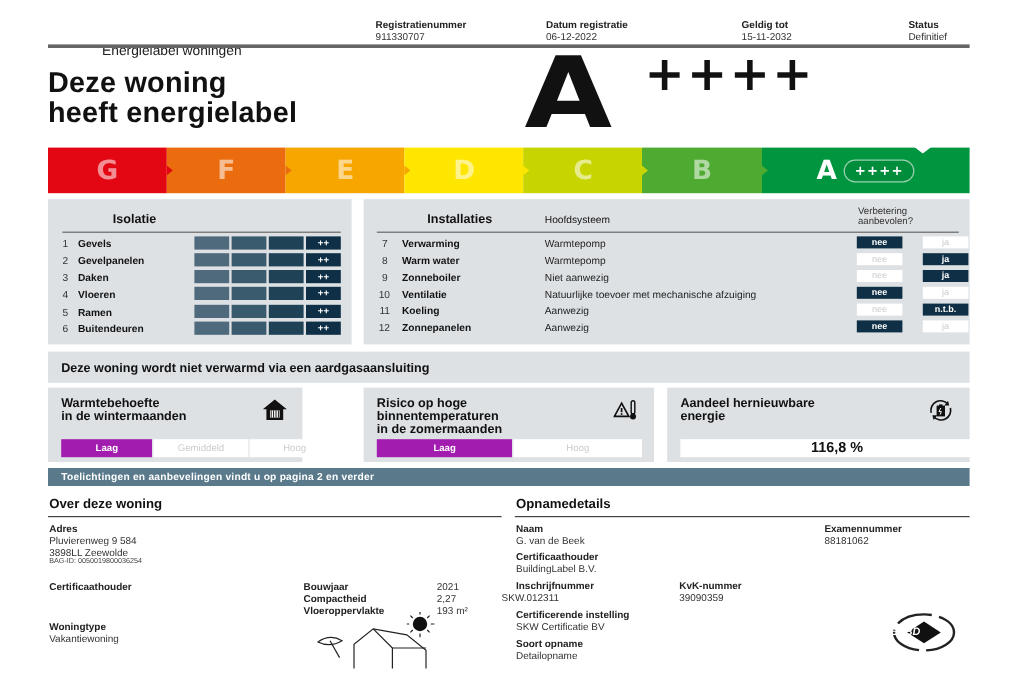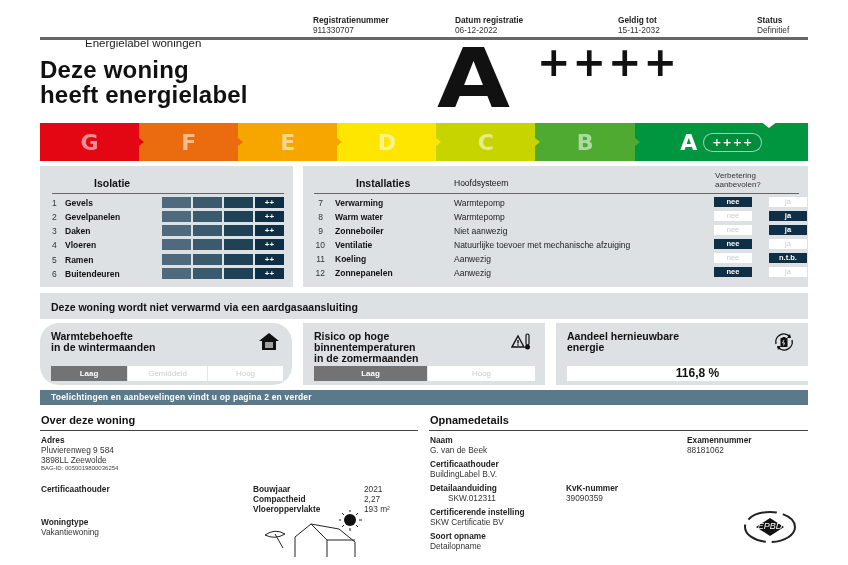--- a/index.html
+++ b/index.html
@@ -47,27 +47,27 @@
   .ins-name { position: absolute; font-weight: bold; font-size: 8.5px; }
   .ins-sys { position: absolute; font-size: 8.5px; color: #222; }
   .yn { position: absolute; display: flex; gap: 17px; }
   .yn div { width: 38px; height: 10px; font-size: 7.5px; text-align: center; line-height: 10px; }
   .yn .on { background: #0e2f45; color: #fff; font-weight: bold; }
   .yn .off { background: #fff; color: #ccc; }
 
   .gasbar { left: 40px; top: 293px; width: 768px; height: 26px; background: #dde1e4; font-size: 10.5px; font-weight: bold; padding: 8px 11px; }
 
   .card { top: 323px; height: 62px; background: #dde1e4; }
-  .card1 { left: 40px; width: 252px; border-radius: 19px; }
+  .card1 { left: 40px; width: 212px; }
   .card2 { left: 303px; width: 242px; }
   .card3 { left: 556px; width: 252px; }
   .card-t { position: absolute; left: 11px; top: 8px; font-size: 10.5px; font-weight: bold; line-height: 11px; }
   .tri { position: absolute; display: flex; gap: 0; }
   .tri div { height: 15px; font-size: 8px; text-align: center; line-height: 15px; }
-  .tri .on { background: #737373; color: #fff; font-weight: bold; }
+  .tri .on { background: #a21caf; color: #fff; font-weight: bold; }
   .tri .off { background: #fff; color: #ccc; border-left: 1px solid #e6e6e6; }
   .pct { position: absolute; left: 11px; top: 43px; width: 261px; height: 15px; background: #fff; text-align: center; font-size: 12px; font-weight: bold; line-height: 15px; }
   .card-icon { position: absolute; right: 12px; top: 9px; }
 
   .toel { left: 40px; top: 390px; width: 768px; height: 15px; background: #5a7a8c; color: #fff; font-size: 8.5px; font-weight: bold; padding: 2px 11px; letter-spacing: 0.2px; }
 
   .sec-h { font-size: 11px; font-weight: bold; }
   .lbl { font-size: 8.3px; font-weight: bold; color: #222; }
   .val { font-size: 8.3px; color: #333; }
   .tiny { font-size: 6px; color: #444; }
@@ -351,28 +351,28 @@
 </svg>
 
 <div class="abs sec-h" style="left:430px;top:414px">Opnamedetails</div>
 <div class="abs" style="left:429px;top:430px;width:379px;height:1px;background:#444"></div>
 <div class="abs lbl" style="left:430px;top:435px">Naam</div>
 <div class="abs val" style="left:430px;top:445px">G. van de Beek</div>
 <div class="abs lbl" style="left:687px;top:435px">Examennummer</div>
 <div class="abs val" style="left:687px;top:445px">88181062</div>
 <div class="abs lbl" style="left:430px;top:459px">Certificaathouder</div>
 <div class="abs val" style="left:430px;top:469px">BuildingLabel B.V.</div>
-<div class="abs lbl" style="left:430px;top:483px">Detailaanduiding</div>
-<div class="abs val" style="left:448px;top:493px">SKW.012311</div>
+<div class="abs lbl" style="left:430px;top:483px">Inschrijfnummer</div>
+<div class="abs val" style="left:418px;top:493px">SKW.012311</div>
 <div class="abs lbl" style="left:566px;top:483px">KvK-nummer</div>
 <div class="abs val" style="left:566px;top:493px">39090359</div>
 <div class="abs lbl" style="left:430px;top:507px">Certificerende instelling</div>
 <div class="abs val" style="left:430px;top:517px">SKW Certificatie BV</div>
 <div class="abs lbl" style="left:430px;top:531px">Soort opname</div>
 <div class="abs val" style="left:430px;top:541px">Detailopname</div>
 
 <div class="abs" style="left:742px;top:509px;width:56px;height:36px">
   <svg width="56" height="36" viewBox="0 0 56 36">
     <ellipse cx="28" cy="18" rx="25" ry="15" fill="none" stroke="#222" stroke-width="2" stroke-dasharray="30 6"></ellipse>
     <path d="M14 18 L28 9 L42 18 L28 27 Z" fill="#111"></path>
   </svg>
-  <div style="position:absolute;left:0;top:12px;width:56px;text-align:center;color:#fff;font-size:9px;font-weight:normal;font-style:italic">EPBD</div>
+  <div style="position:absolute;left:0;top:12px;width:56px;color:#fff;font-size:9px;font-weight:bold;font-style:italic">EPBD</div>
 </div>
 
 </body></html>

